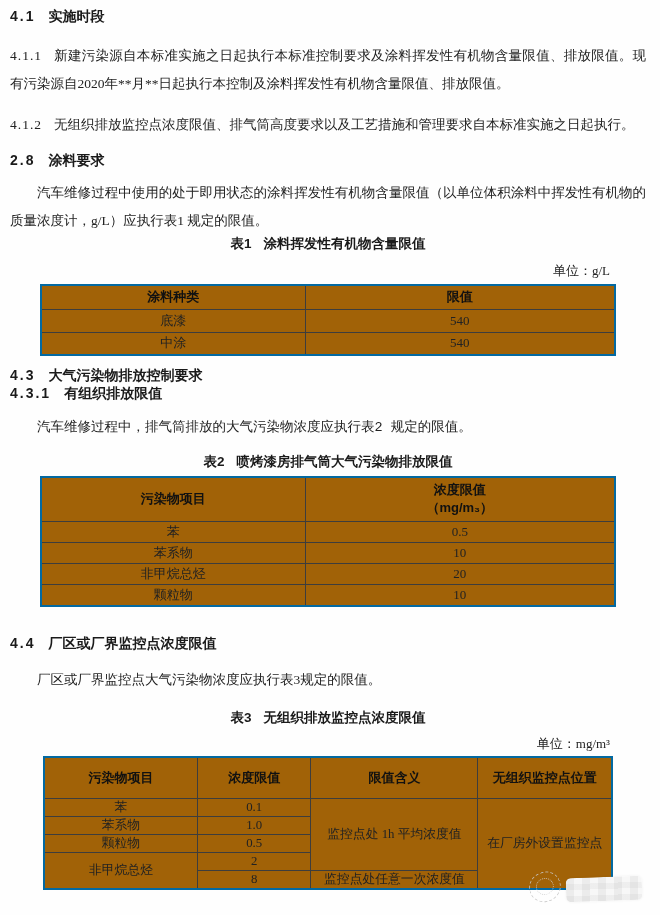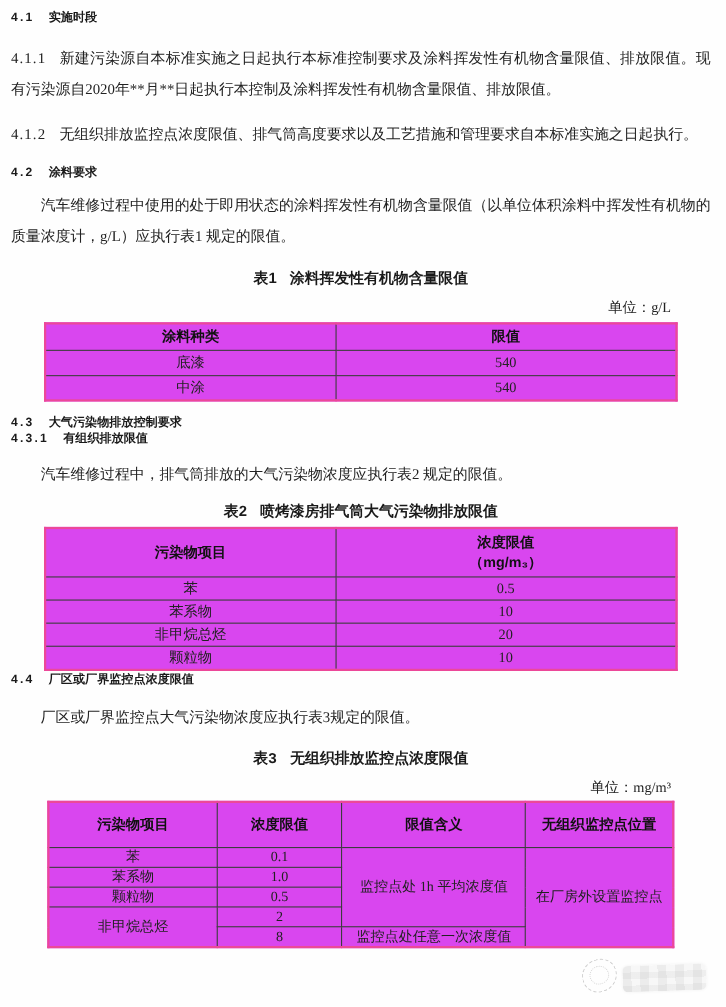--- a/index.html
+++ b/index.html
@@ -8,36 +8,36 @@
     width:660px; height:915px;
     font-family:"Liberation Serif","DejaVu Serif",serif;
     color:#1f1f1f;
   }
   .page {
     position:relative; width:660px; height:915px;
     overflow:hidden; padding:6px 14px 0 10px; background:#fefefe;
   }
   .heading {
     font-family:"Liberation Sans","DejaVu Sans",sans-serif;
-    font-weight:700; font-size:11px; color:#1a1a1a;
+    font-weight:700; font-size:14px; color:#1a1a1a;
   }
   .heading .num { margin-right:13px; letter-spacing:2px; }
   .para { font-size:13.5px; line-height:28px; text-align:justify; color:#222; }
   .para .pnum { margin-right:12px; letter-spacing:1px; }
   .para.indent { text-indent:2em; }
   .caption {
     text-align:center; font-weight:700; font-size:13.5px;
     font-family:"Liberation Sans","DejaVu Sans",sans-serif; color:#1a1a1a;
   }
   .caption .cap-label { margin-right:12px; }
   .unit-line { text-align:right; font-size:13px; padding-right:36px; color:#222; }
 
   table.std {
     border-collapse:collapse; margin:0 auto;
-    border:2px solid #ec4899; background:#d946ef; table-layout:fixed;
+    border:2px solid #0369a1; background:#a16207; table-layout:fixed;
   }
   table.std th, table.std td {
     border:1px solid #3d3d3d; text-align:center; vertical-align:middle;
     font-size:13px; padding:1px 4px; color:#222;
     overflow:hidden;
   }
   table.std th {
     font-family:"Liberation Sans","DejaVu Sans",sans-serif;
     font-weight:700; color:#111;
   }
@@ -58,29 +58,29 @@
   #table3 td { height:18px; line-height:15px; font-size:12.8px; padding:1px 3px; }
   #table3 .c1 { width:27%; } #table3 .c2 { width:20%; }
   #table3 .c3 { width:29.4%; } #table3 .c4 { width:23.6%; }
 
   
   .mt-h41 { margin-top:2px; }
   .mt-p411 { margin-top:16px; }
   .mt-p412 { margin-top:13px; }
   .mt-h42 { margin-top:13px; }
   .mt-p42 { margin-top:9px; }
-  .mt-cap1 { margin-top:15px; }
+  .mt-cap1 { }
   .mt-unit1 { margin-top:9px; }
   .mt-h43 { margin-top:11px; }
   .mt-h431 { }
-  .mt-p431 { margin-top:11px; }
+  .mt-p431 { margin-top:11px;font-family:Liberation Mono, monospace; }
   .mt-cap2 { margin-top:11px; }
-  .mt-h44 { }
+  .mt-h44 { margin-top:28px; }
   .mt-p44 { margin-top:13px; }
-  .mt-cap3 { margin-top:15px;font-family:Liberation Mono, monospace; }
+  .mt-cap3 { margin-top:15px; }
   .mt-unit3 { margin-top:8px; }
 
   
   .stamp-doodle {
     position:absolute; left:529px; top:872px; width:32px; height:30px;
     border:1px dashed #c8c8c8; border-radius:50% 46% 52% 48%;
     transform:rotate(-18deg); opacity:.85;
   }
   .stamp-doodle::after {
     content:""; position:absolute; left:6px; top:5px; width:16px; height:15px;
@@ -106,21 +106,21 @@
 
   <p class="para mt-p411">
     <span class="pnum">4.1.1</span><span>新建污染源自本标准实施之日起执行本标准控制要求及涂料挥发性有机物含量限值、排放限值。现有污染源自2020年**月**日起执行本控制及涂料挥发性有机物含量限值、排放限值。</span>
   </p>
 
   <p class="para mt-p412">
     <span class="pnum">4.1.2</span><span>无组织排放监控点浓度限值、排气筒高度要求以及工艺措施和管理要求自本标准实施之日起执行。</span>
   </p>
 
   <div class="heading mt-h42">
-    <span class="num">4.2</span><span>涂料要求</span>
+    <span class="num">2.8</span><span>涂料要求</span>
   </div>
 
   <p class="para indent mt-p42">汽车维修过程中使用的处于即用状态的涂料挥发性有机物含量限值（以单位体积涂料中挥发性有机物的质量浓度计，g/L）应执行表1 规定的限值。</p>
 
   <div class="caption mt-cap1">
     <span class="cap-label">表1</span><span>涂料挥发性有机物含量限值</span>
   </div>
 
   <div class="unit-line mt-unit1">单位：g/L</div>
 

